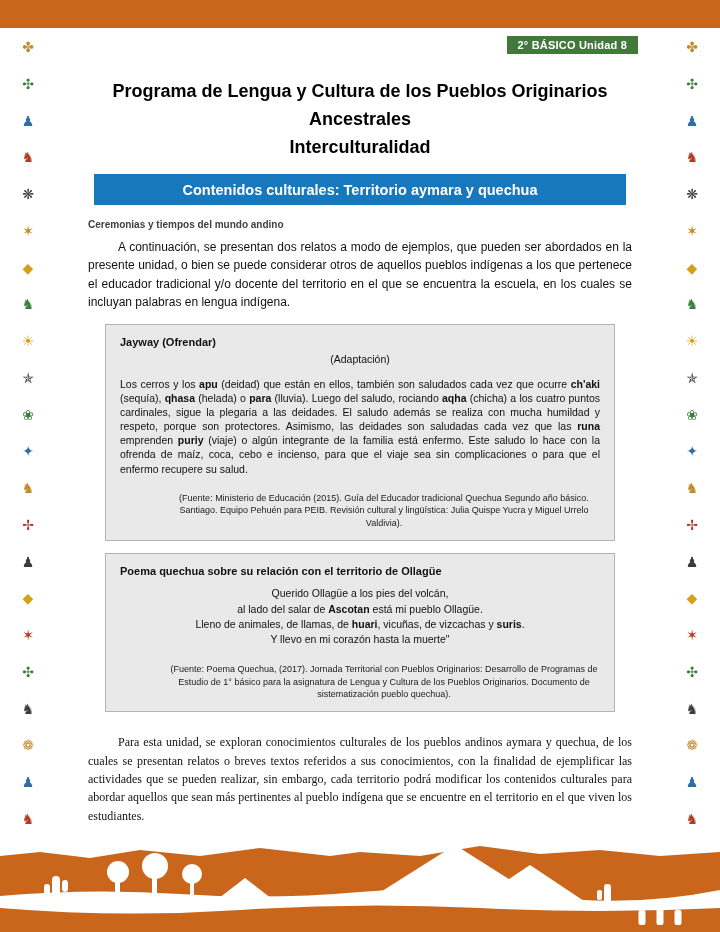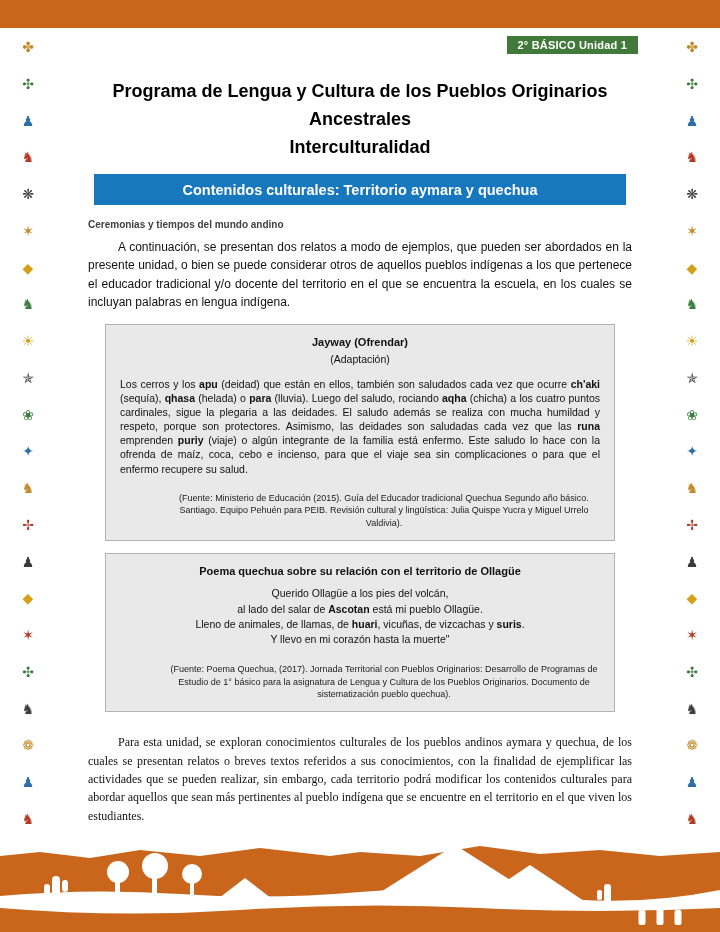--- a/index.html
+++ b/index.html
@@ -48,21 +48,21 @@
   }
   .body-par.closing { margin-top:21px;font-family:Liberation Serif, serif; }
 
   .gray-box {
     margin:12px 17px 0 17px;
     background:#e9e9e9;
     border:1px solid #b3b3b3;
     padding:10px 14px;
     font-size:10.5px; line-height:1.35; color:#111;
   }
-  .box-title { text-align:center; font-weight:bold; font-size:11px; }
+  .box-title { text-align:left; font-weight:bold; font-size:11px; }
   .box-subtitle { text-align:center; margin-top:3px; font-size:10.5px; }
   .box-par { margin-top:10px; text-align:justify; }
   .box-source { margin-top:16px; font-size:9px; line-height:1.4; text-align:center; color:#222;margin-left:48px; }
   .poem { margin-top:8px; }
   .poem-line { text-align:center; line-height:1.45; }
 
   .landscape { position:absolute; left:0; bottom:0; width:720px; height:100px; display:block; }
 </style>
 </head>
 <body>
@@ -113,21 +113,21 @@
       <span class="deco-icon" style="color: rgb(59, 59, 59);">♟</span>
       <span class="deco-icon" style="color: rgb(212, 160, 23);">◆</span>
       <span class="deco-icon" style="color: rgb(178, 58, 35);">✶</span>
       <span class="deco-icon" style="color: rgb(58, 125, 63);">✣</span>
       <span class="deco-icon" style="color: rgb(59, 59, 59);">♞</span>
       <span class="deco-icon" style="color: rgb(192, 138, 42);">❁</span>
       <span class="deco-icon" style="color: rgb(47, 111, 168);">♟</span>
       <span class="deco-icon" style="color: rgb(178, 58, 35);">♞</span>
     </div>
 
-  <div class="badge">2° BÁSICO Unidad 1</div>
+  <div class="badge">2° BÁSICO Unidad 8</div>
 
   <div class="content">
 
     <div class="doc-title">
       <div>Programa de Lengua y Cultura de los Pueblos Originarios Ancestrales</div>
       <div>Interculturalidad</div>
     </div>
 
     <div class="banner">Contenidos culturales: Territorio aymara y quechua</div>
 

